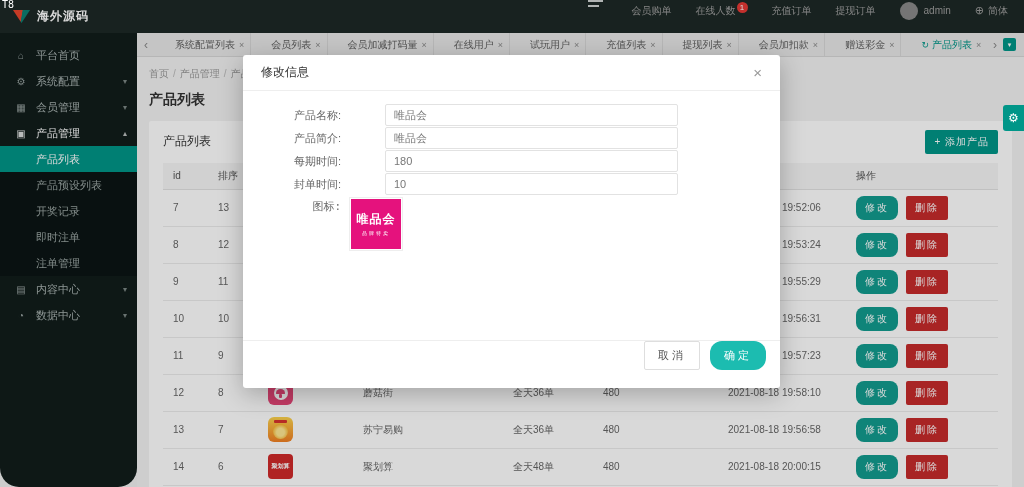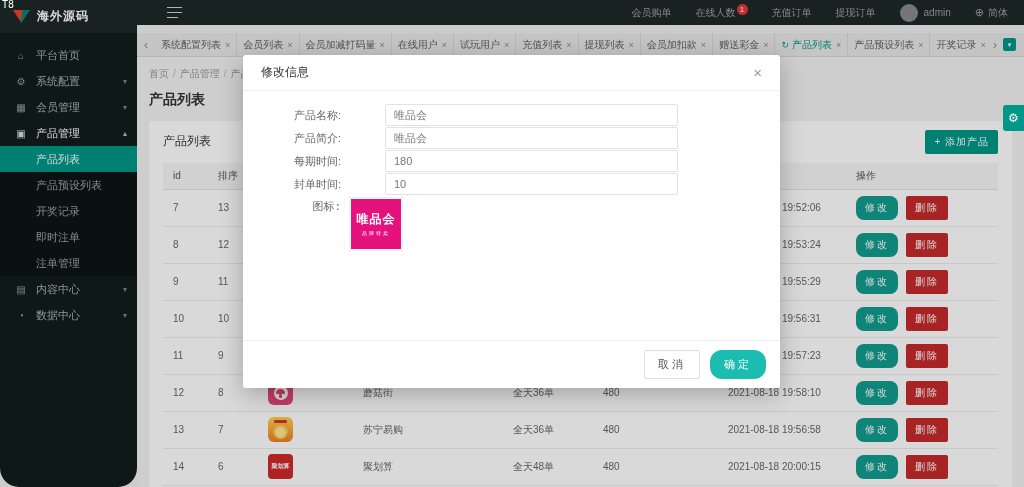--- a/index.html
+++ b/index.html
@@ -13,37 +13,37 @@
   .menu { padding-top:9px; }
   .menu-item { height:26px; display:flex; align-items:center; padding:0 10px 0 14px; color:#a9b3b1; font-size:11px; cursor:pointer; }
   .menu-item .mi { width:14px; font-size:10px; margin-right:8px; opacity:.85; text-align:center; }
   .menu-item .chev { margin-left:auto; font-size:8px; opacity:.7; }
   .menu-item.parent-active { color:#fff; }
   .submenu { background:#0b1514; }
   .submenu-item { height:26px; display:flex; align-items:center; padding-left:36px; color:#9aa5a3; font-size:11px; cursor:pointer; }
   .submenu-item.active { background:#009688; color:#fff; }
 
   
-  .topbar { position:absolute; left:137px; right:0; top:0; height:25px; background:#1d2926; z-index:2; display:flex; align-items:center; }
+  .topbar { position:absolute; left:137px; right:0; top:0; height:33px; background:#1d2926; z-index:2; display:flex; align-items:center;flex-direction:column; }
   .hamburger { width:15px; height:1.5px; background:#cfd4d3; position:relative; margin-left:30px; }
   .hamburger::before { content:""; position:absolute; top:-5px; left:0; width:15px; height:1.5px; background:#cfd4d3; }
   .hamburger::after  { content:""; position:absolute; top:5px;  left:0; width:11px; height:1.5px; background:#cfd4d3; }
   .top-right { margin-left:auto; display:flex; align-items:center; gap:24px; padding-right:16px; font-size:10px; color:#9e9e9e; }
   .top-link { cursor:pointer; position:relative; }
   .badge { display:inline-block; min-width:11px; height:11px; border-radius:6px; background:#e53935; color:#fff; font-size:8px; line-height:11px; text-align:center; position:relative; top:-4px; margin-left:1px; padding:0 2px; }
   .user-box { display:flex; align-items:center; gap:6px; cursor:pointer; }
   .avatar { width:18px; height:18px; border-radius:50%; background:#8a8a8a; }
   .lang-box { display:flex; align-items:center; gap:4px; cursor:pointer; }
   .globe { font-size:11px; }
 
   
   .tabbar { position:absolute; left:137px; right:0; top:33px; height:24px; background:#e8e8e8; z-index:2; display:flex; align-items:center; border-bottom:1px solid #d6d6d6; }
   .tab-scroll { width:18px; text-align:center; color:#888; font-size:12px; cursor:pointer; flex:0 0 auto; }
   .tabs { display:flex; height:100%; overflow:hidden; flex:1 1 auto; }
-  .tab { display:flex; align-items:center; height:100%; padding:0 6px; font-size:10px; color:#5e5e5e; border-right:1px solid rgba(0,0,0,.07); cursor:pointer; white-space:nowrap; }
+  .tab { display:flex; align-items:center; height:100%; padding:0 6px; font-size:10px; color:#5e5e5e; border-right:1px solid rgba(0,0,0,.07); cursor:pointer; white-space:nowrap;margin-left:14px; }
   .tab .tab-close { margin-left:4px; font-size:9px; color:#8c8c8c; }
   .tab.active { color:#009688; }
   .tab.active .ref { font-size:9px; margin-right:3px; }
   .tab-right { flex:0 0 auto; display:flex; align-items:center; gap:6px; padding:0 8px; }
   .tab-right .chevR { color:#888; font-size:12px; cursor:pointer; }
   .tab-menu-btn { width:13px; height:13px; background:#009688; border-radius:2px; color:#fff; font-size:7px; display:flex; align-items:center; justify-content:center; cursor:pointer; }
 
   
   .content { position:absolute; left:137px; right:0; top:57px; bottom:0; background:#f2f2f2; z-index:1; }
   .breadcrumb { padding:10px 0 0 12px; font-size:10px; color:#999; }
@@ -80,21 +80,21 @@
   .modal-body { padding-top:13px; }
   .form-row { display:flex; align-items:center; margin-bottom:1px;gap:36px; }
   .form-label { width:98px; text-align:right; font-size:11px; color:#666; margin-right:8px; flex:0 0 auto; }
   .form-input { width:293px; height:22px; border:1px solid #e2e2e2; border-radius:2px; font-size:11px; color:#777; padding:0 8px; font-family:"Liberation Sans",sans-serif; }
   .icon-row { display:flex; margin-top:2px;font-family:Liberation Mono, monospace; }
   .icon-row .form-label { padding-top:2px; }
   .vip-wrap { border:1px solid #eee; padding:1px; background:#fff; }
   .vip-logo { width:50px; height:50px; background:#e5127d; display:flex; flex-direction:column; align-items:center; justify-content:center; gap:2px; }
   .vip-name { color:#fff; font-size:12px; font-weight:bold; letter-spacing:1px; }
   .vip-sub { color:#fff; font-size:5px; letter-spacing:2px; }
-  .modal-footer { position:absolute; left:0; right:0; bottom:0; height:48px; border-top:1px solid #eee; display:flex; align-items:center; justify-content:flex-end; gap:10px; padding-right:14px; }
+  .modal-footer { position:absolute; left:0; right:0; bottom:0; height:48px; border-top:1px solid #eee; display:flex; align-items:flex-start; justify-content:flex-end; gap:10px; padding-right:14px; }
   .btn-cancel { background:#fff; border:1px solid #dedede; color:#555; font-size:11px; padding:6px 13px; border-radius:2px; letter-spacing:3px; cursor:pointer; }
   .btn-ok { background:#1cbcb0; border:none; color:#fff; font-size:11px; padding:7px 14px; border-radius:12px; letter-spacing:3px; cursor:pointer; }
 
   .watermark { position:absolute; left:2px; top:-1px; color:#fff; font-size:10px; z-index:30; font-family:"DejaVu Sans Mono",monospace; }
 </style>
 </head>
 <body>
 
 <div class="watermark">T8</div>
 

